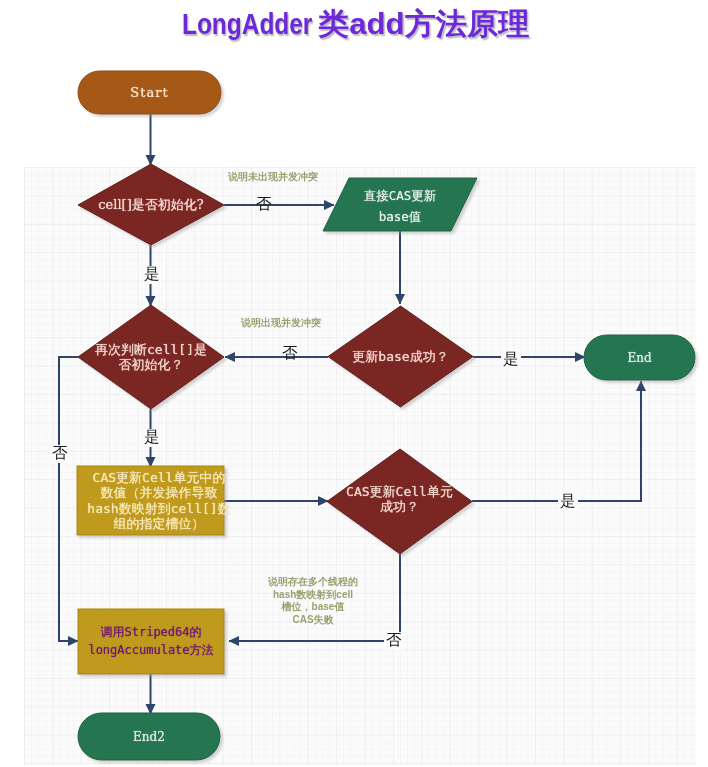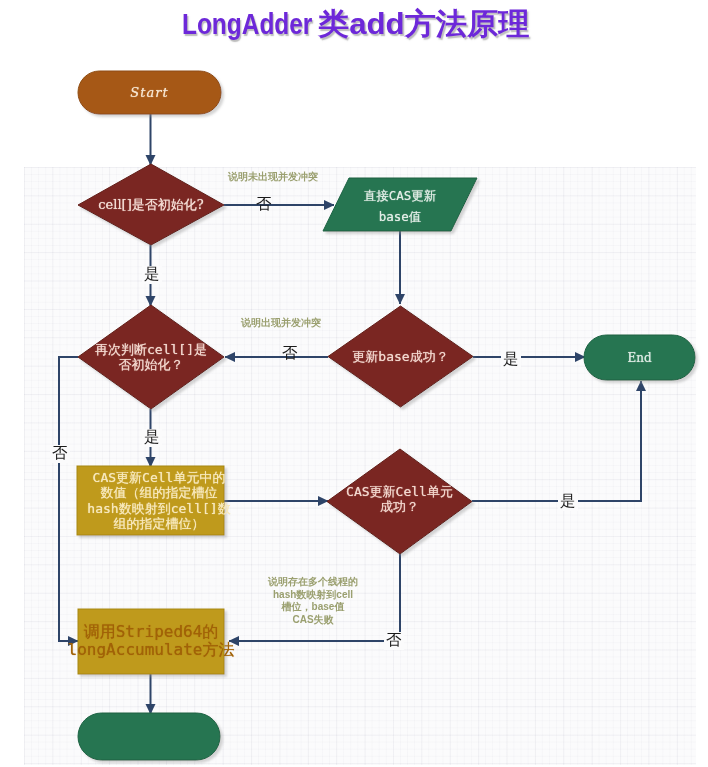--- a/index.html
+++ b/index.html
@@ -79,55 +79,56 @@
       <polygon points="400.5,306 473,356.5 400.5,407 328,356.5" fill="#7a2822" stroke="#621d18" filter="url(#shp)"></polygon>
       <rect x="584" y="335" width="111" height="45" rx="22.5" ry="22.5" fill="#257551" stroke="#1c6343" filter="url(#shp)"></rect>
       <rect x="77" y="466" width="147" height="69" fill="#bf9a1a" stroke="#a8870f" filter="url(#shp)"></rect>
       <polygon points="400,449 472,501.5 400,554 327,501.5" fill="#7a2822" stroke="#621d18" filter="url(#shp)"></polygon>
       <rect x="78" y="609" width="146" height="65" fill="#bf9a1a" stroke="#a8870f" filter="url(#shp)"></rect>
       <rect x="78" y="713" width="142" height="47" rx="23.5" ry="23.5" fill="#257551" stroke="#1c6343" filter="url(#shp)"></rect>
     </g>
   </svg>
 
   <div id="labels">
-    <div class="ntxt" style="left:78px;top:71px;width:143px;height:43px;color:#f6e4cf;font-size:13px;letter-spacing:1px;font-style:italic;">Start</div>
+    <div class="ntxt" style="left:78px;top:71px;width:143px;height:43px;color:#f6e4cf;font-size:13px;letter-spacing:1px;">Start</div>
 
     <div class="ntxt" style="left:78px;top:164px;width:146px;height:81px;color:#f4dcd4;font-size:13px;">cell[]是否初始化?</div>
 
     <div class="ntxt ml mono" style="left:323px;top:177px;width:154px;height:57px;color:#e0ece5;font-size:12.5px;line-height:21px;">
       <div>直接CAS更新</div>
       <div>base值</div>
     </div>
 
     <div class="ntxt ml mono" style="left:78px;top:305px;width:146px;height:104px;color:#f2d6cd;font-size:13px;line-height:15.5px;">
       <div>再次判断cell[]是</div>
       <div>否初始化？</div>
     </div>
 
     <div class="ntxt mono" style="left:328px;top:306px;width:145px;height:101px;color:#f2d6cd;font-size:13px;">更新base成功？</div>
 
     <div class="ntxt" style="left:584px;top:335px;width:111px;height:45px;color:#dbe9e2;font-size:12px;">End</div>
 
     <div class="ntxt ml mono" style="left:77px;top:466px;width:164px;height:69px;color:#f7e8bb;font-size:13px;line-height:15.4px;">
       <div>CAS更新Cell单元中的</div>
-      <div>数值（组的指定槽位</div>
+      <div>数值（并发操作导致</div>
       <div>hash数映射到cell[]数</div>
       <div>组的指定槽位）</div>
     </div>
 
     <div class="ntxt ml mono" style="left:327px;top:446px;width:145px;height:105px;color:#f2d6cd;font-size:13px;line-height:15px;">
       <div>CAS更新Cell单元</div>
       <div>成功？</div>
     </div>
 
-    <div class="ntxt ml mono" style="left:78px;top:609px;width:146px;height:64px;color:#a16207;font-size:16px;line-height:18px;">
+    <div class="ntxt ml mono" style="left:78px;top:609px;width:146px;height:64px;color:#701a75;font-size:12px;line-height:18px;">
       <div>调用Striped64的</div>
       <div>longAccumulate方法</div>
     </div>
 
+    <div class="ntxt" style="left:78px;top:713px;width:142px;height:47px;color:#dbe9e2;font-size:12px;">End2</div>
 
     <div class="edge-lbl" style="left:256px;top:197px;">否</div>
     <div class="edge-lbl opq" style="left:142px;top:266px;">是</div>
     <div class="edge-lbl" style="left:282px;top:346px;">否</div>
     <div class="edge-lbl opq" style="left:501px;top:351px;">是</div>
     <div class="edge-lbl opq" style="left:50px;top:445px;">否</div>
     <div class="edge-lbl opq" style="left:142px;top:429px;">是</div>
     <div class="edge-lbl opq" style="left:558px;top:493px;">是</div>
     <div class="edge-lbl opq" style="left:384px;top:632px;">否</div>
 

